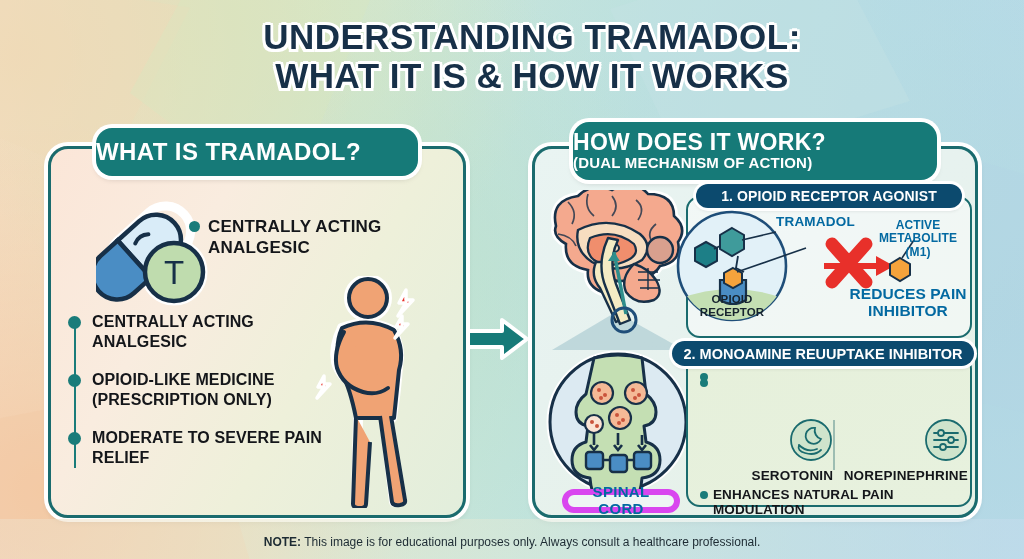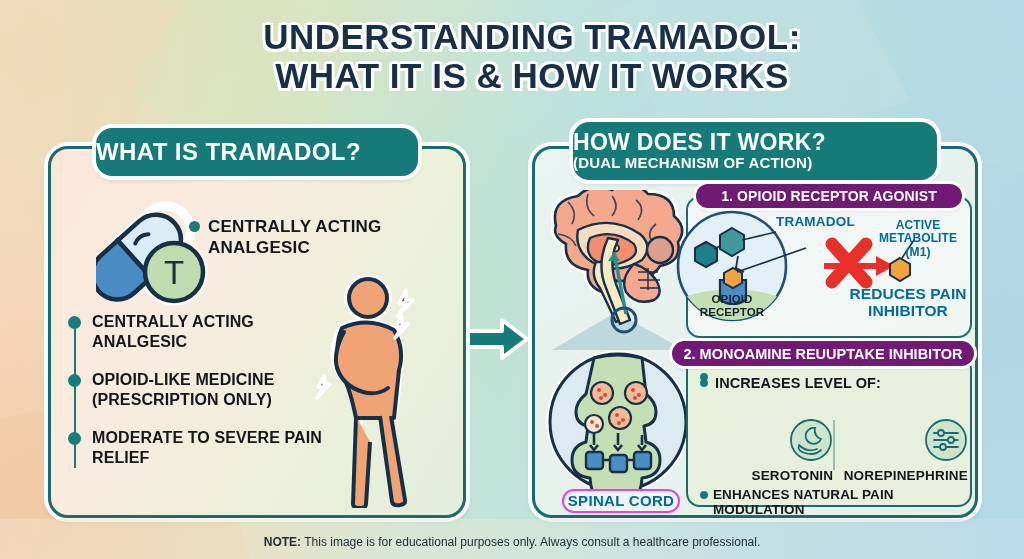--- a/index.html
+++ b/index.html
@@ -74,35 +74,35 @@
 
   
   .arrow { position:absolute; left:466px; top:318px; width:64px; height:42px; }
 
   
   .subpanel { position:absolute; border:2px solid #1a6b6e; border-radius:14px; }
   #sub1 { left:686px; top:196px; width:286px; height:142px; background:rgba(255,255,255,.42); }
   #sub2 { left:686px; top:355px; width:286px; height:152px;
     background:linear-gradient(160deg,#e6f0db 0%,#e7f1de 100%); }
   .sub-head {
-    position:absolute; background:#701a75; border-radius:13px; color:#fff;
+    position:absolute; background:#0c4a6e; border-radius:13px; color:#fff;
     font-weight:bold; display:flex; align-items:center; justify-content:center;
     box-shadow:0 0 0 3px #fff, 0 2px 4px rgba(0,0,0,.18); white-space:nowrap;
   }
   #sub1head { left:696px; top:184px; width:266px; height:24px; font-size:14px; letter-spacing:.1px; }
   #sub2head { left:672px; top:341px; width:302px; height:25px; font-size:14.5px; letter-spacing:0; }
 
   .lbl { position:absolute; font-weight:bold; color:#0369a1; text-align:center; line-height:1.12; }
   #lblTramadol { left:776px; top:214px; font-size:13.5px; letter-spacing:.2px; }
   #lblMetab { left:868px; top:219px; width:100px; font-size:12px; letter-spacing:.1px; }
   #lblReduce { left:838px; top:285px; width:140px; font-size:15.5px; letter-spacing:.1px; }
   #lblOpioidRec { left:690px; top:293px; width:84px; font-size:11.5px; color:#16232e; letter-spacing:.1px; }
   #lblSpinal {
     left:562px; top:489px; width:118px; height:24px; font-size:15px; letter-spacing:.3px;
-    background:#eef6f4; border:2px solid #d946ef; border-radius:12px;
+    background:#eef6f4; border:6px solid #d946ef; border-radius:12px;
     display:flex; align-items:center; justify-content:center;
   }
 
   .sub2list { position:absolute; left:700px; top:369px; width:266px; }
   .s2item { position:relative; padding-left:15px; font-size:14.5px; font-weight:bold;
     color:#14161a; line-height:1.14; margin-bottom:6px; letter-spacing:.1px; }
   .s2item .dot { position:absolute; left:0; top:4px; width:8px; height:8px;
     border-radius:50%; background:#1a7c7a; }
   .nt-row { position:absolute; left:700px; top:418px; width:268px; height:72px;
     display:flex; align-items:flex-start; }
@@ -316,21 +316,20 @@
 <div class="sub-head" id="sub2head">
   <span>2. MONOAMINE REUUPTAKE INHIBITOR</span>
 </div>
 
 <div class="sub2list">
   <div class="s2item">
     <span class="dot"></span>
   </div>
   <div class="s2item">
     <span class="dot"></span>
-    <span>INCREASES LEVEL OF:</span>
   </div>
 </div>
 
 <div class="nt-row">
   <div class="nt-col">
     <svg width="44" height="44" viewBox="0 0 44 44">
       <circle cx="22" cy="22" r="20" fill="#cfe4cc" stroke="#1a6b6e" stroke-width="1.8"></circle>
       <path d="M26 10 a8 8 0 1 0 6 11 a9 9 0 0 1 -6 -11z" fill="none" stroke="#1a6b6e" stroke-width="1.8"></path>
       <path d="M10 27 q8 8 18 4 M10 27 q-2 6 6 8 q10 3 16 -3" fill="none" stroke="#1a6b6e" stroke-width="1.8" stroke-linecap="round"></path>
     </svg>

